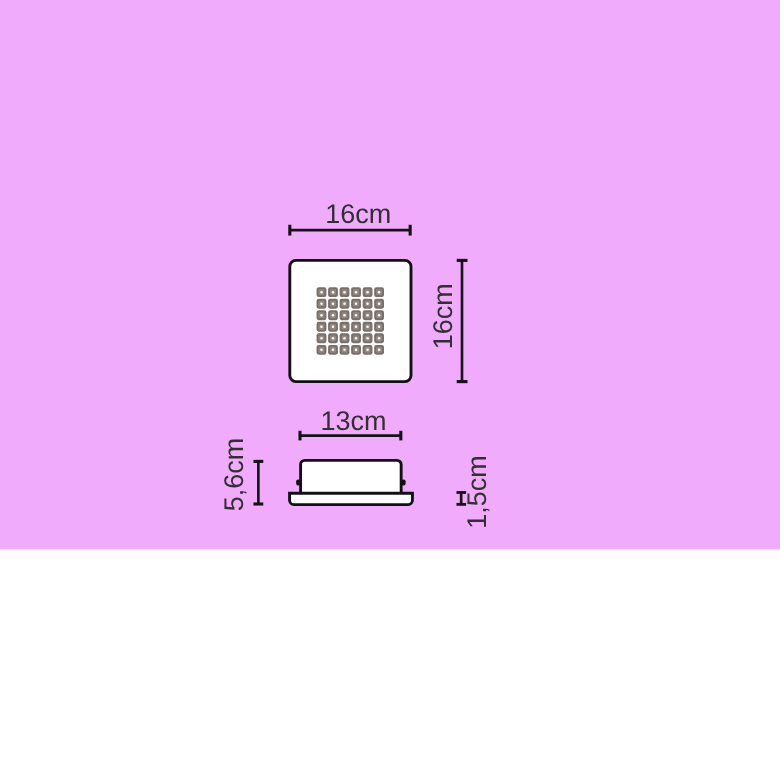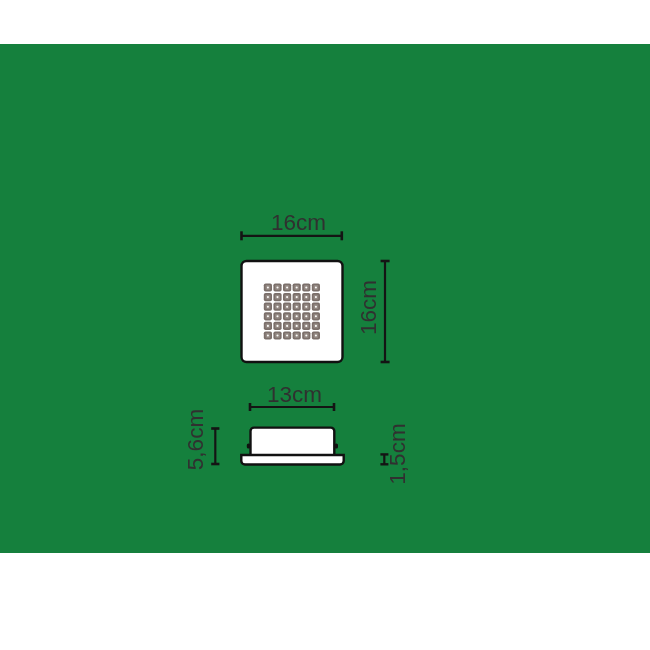--- a/index.html
+++ b/index.html
@@ -1,16 +1,16 @@
 <!DOCTYPE html>
 <html><head>
 <meta charset="utf-8">
 <style>
   html,body{margin:0;padding:0;background:#ffffff;}
-  .canvas{position:relative;width:650px;height:509px;background:#15803d;overflow:hidden;margin-top:44px;}
+  .canvas{position:relative;width:650px;height:458px;background:#f0abfc;overflow:hidden;}
   svg{position:absolute;left:0;top:0;}
   text{font-family:"Liberation Sans",sans-serif;fill:#303030;}
 </style>
 </head>
 <body>
 <div class="canvas">
 <svg width="650" height="650" viewBox="0 0 650 650">
 
   <text x="298.5" y="185.5" font-size="22.5" text-anchor="middle">16cm</text>
 

